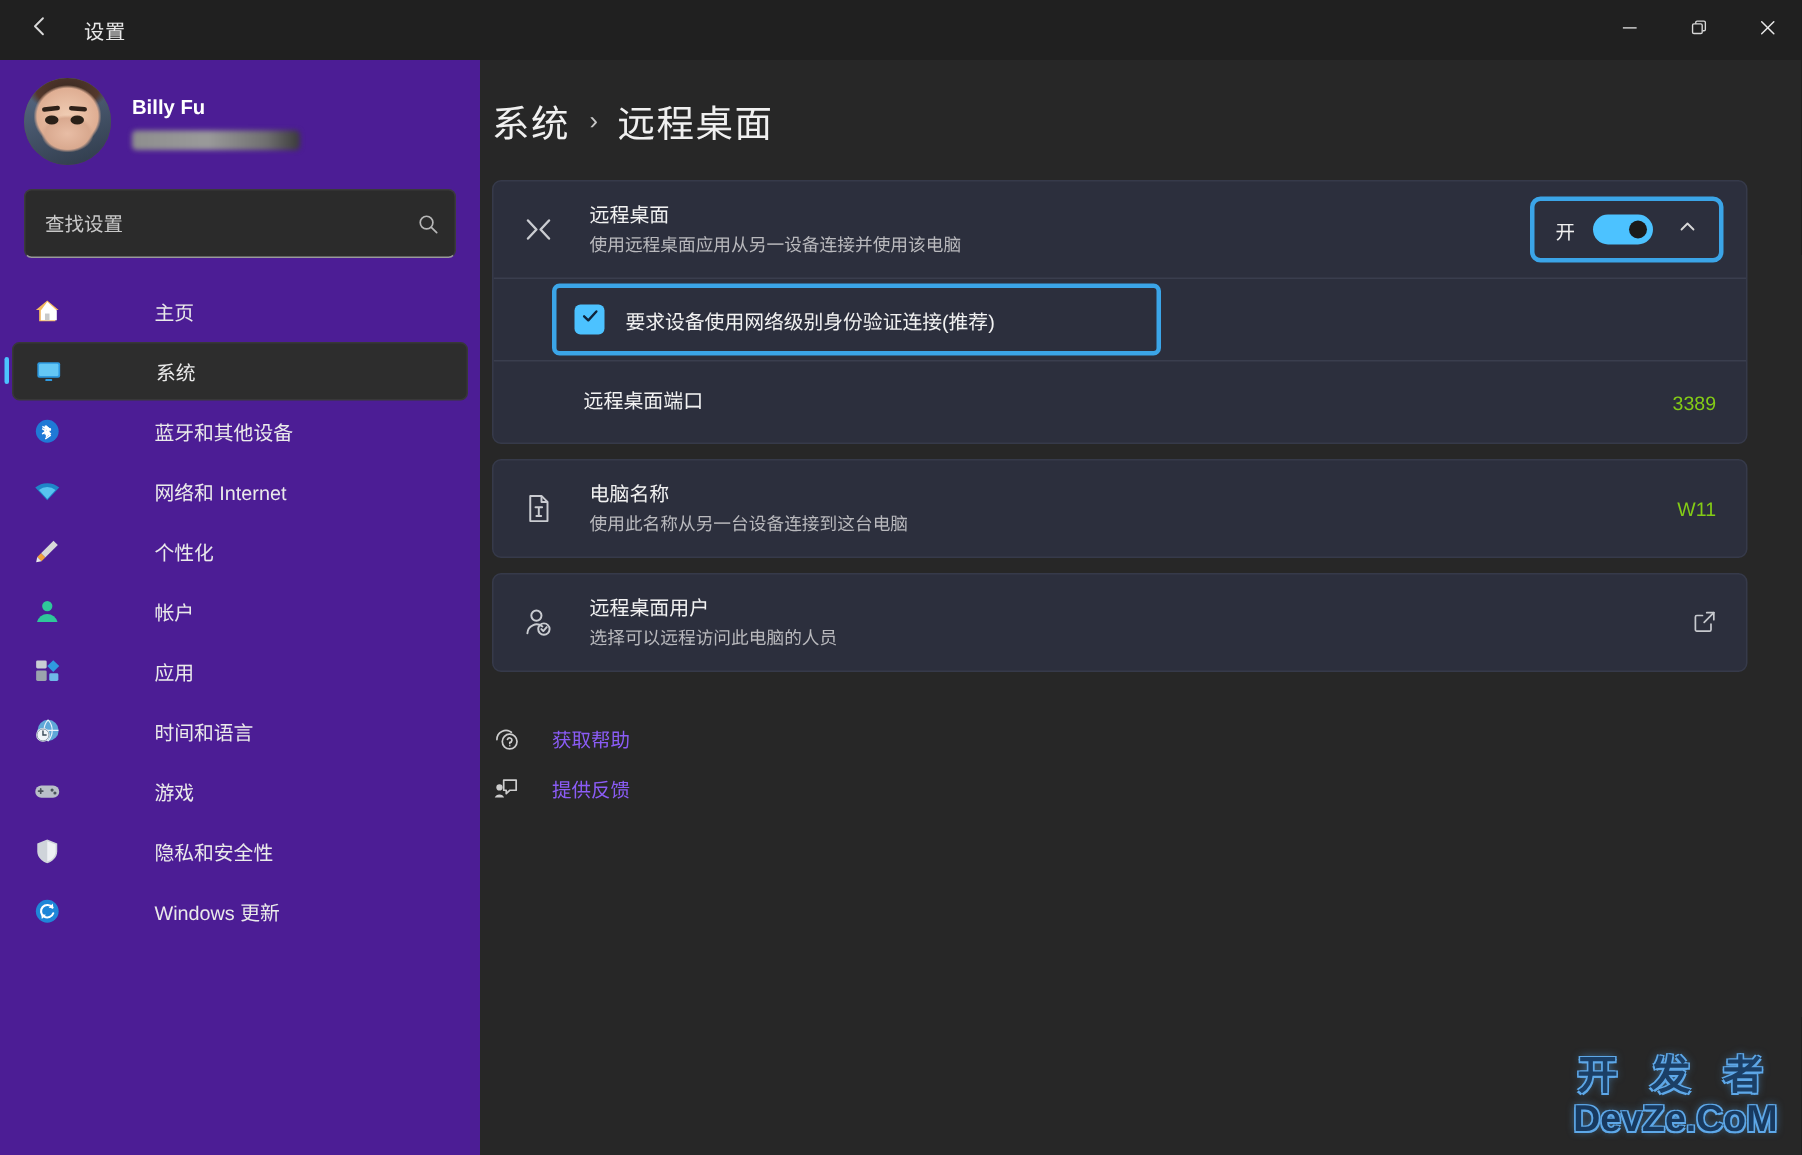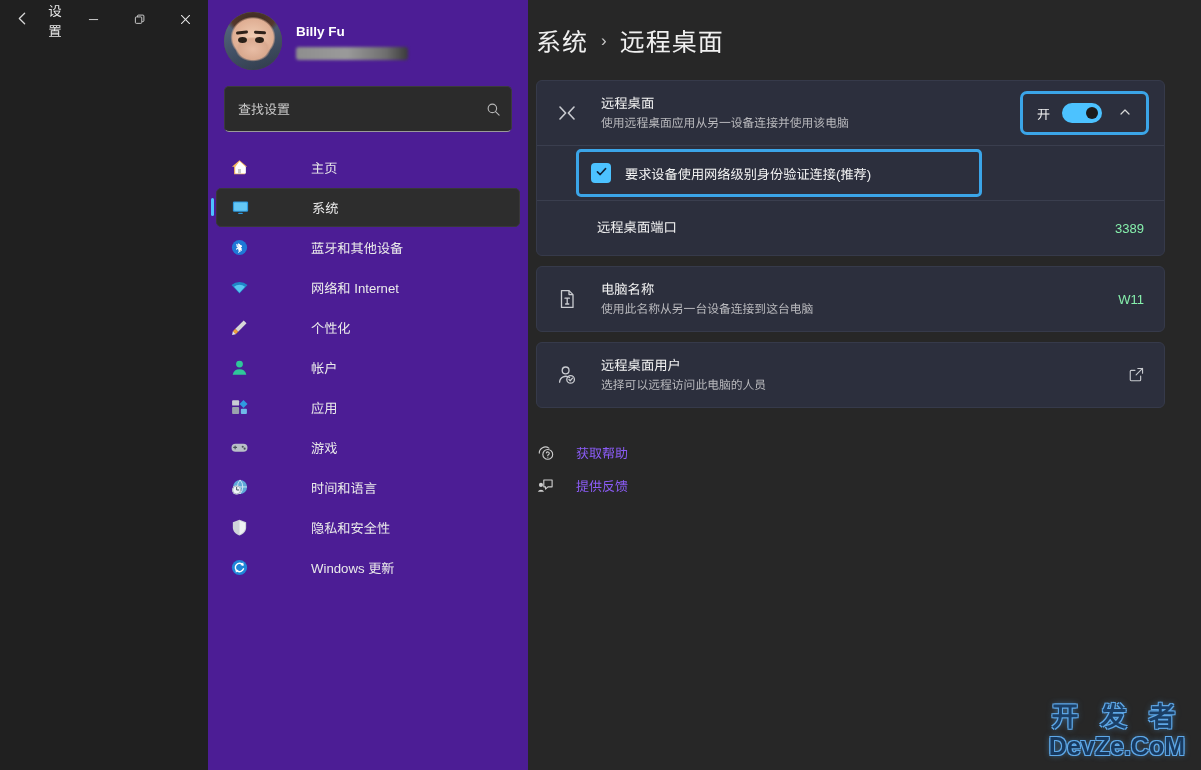--- a/index.html
+++ b/index.html
@@ -14,21 +14,21 @@
     -webkit-font-smoothing: antialiased;
   }
 
   
   .window {
     position: relative;
     width: 1201px;
     height: 770px;
     background: #202020;
     display: flex;
-    flex-direction: row;
+    flex-direction: column;
   }
 
   
   .titlebar {
     height: 40px;
     flex: 0 0 40px;
     display: flex;
     align-items: center;
     background: #202020;
     position: relative;
@@ -250,21 +250,21 @@
     line-height: 18px;
   }
   .row-sub {
     font-size: 11.8px;
     color: #b9b9bd;
     line-height: 16px;
     margin-top: 2px;
   }
   .row-value {
     font-size: 13px;
-    color: #86efac;
+    color: #84cc16;
     margin-left: auto;
     padding-right: 2px;
     white-space: nowrap;
   }
   .row-divider {
     height: 1px;
     background: #3a3e4e;
     margin: 0 0 0 0;
   }
 
@@ -550,40 +550,40 @@
               <path d="M14.2 2.2 L18.4 6.4 L14.2 10.6 L10 6.4 Z" fill="#2f9ae0"></path>
               <rect x="11.4" y="11.4" width="6.4" height="5.4" rx="1" fill="#6fb9e8"></rect>
             </svg>
           </span>
           <span class="nav-label">应用</span>
         </div>
 
         <div class="nav-item">
           <span class="nav-icon">
             <svg viewBox="0 0 20 20">
-              <rect x="1.6" y="6" width="16.8" height="8.6" rx="4.3" fill="#b9c0c8"></rect>
-              <path d="M5.4 8.4 V11.4 M3.9 9.9 H6.9" stroke="#4a525a" stroke-width="1.2" stroke-linecap="round"></path>
-              <circle cx="13.4" cy="9.2" r="1.1" fill="#4a525a"></circle>
-              <circle cx="15.4" cy="11.2" r="1.1" fill="#4a525a"></circle>
-            </svg>
-          </span>
-          <span class="nav-label">游戏</span>
-        </div>
-
-        <div class="nav-item">
-          <span class="nav-icon">
-            <svg viewBox="0 0 20 20">
               <circle cx="10.6" cy="9.4" r="7.4" fill="#5fa8d8"></circle>
               <path d="M3.4 9.4 h14.4 M10.6 2 a11 11 0 0 1 0 14.8 a11 11 0 0 1 0 -14.8" fill="none" stroke="#e8f2fa" stroke-width=".8"></path>
               <circle cx="7" cy="12.6" r="4.8" fill="#f0f4f8"></circle>
               <circle cx="7" cy="12.6" r="4.2" fill="none" stroke="#8a9aa8" stroke-width=".7"></circle>
               <path d="M7 9.8 V12.6 H9.2" fill="none" stroke="#3a4a58" stroke-width="1" stroke-linecap="round"></path>
             </svg>
           </span>
           <span class="nav-label">时间和语言</span>
+        </div>
+
+        <div class="nav-item">
+          <span class="nav-icon">
+            <svg viewBox="0 0 20 20">
+              <rect x="1.6" y="6" width="16.8" height="8.6" rx="4.3" fill="#b9c0c8"></rect>
+              <path d="M5.4 8.4 V11.4 M3.9 9.9 H6.9" stroke="#4a525a" stroke-width="1.2" stroke-linecap="round"></path>
+              <circle cx="13.4" cy="9.2" r="1.1" fill="#4a525a"></circle>
+              <circle cx="15.4" cy="11.2" r="1.1" fill="#4a525a"></circle>
+            </svg>
+          </span>
+          <span class="nav-label">游戏</span>
         </div>
 
 
         <div class="nav-item">
           <span class="nav-icon">
             <svg viewBox="0 0 20 20">
               <path d="M10 1.8 L17 4.6 V10 C17 14.2 13.8 17.2 10 18.4 C6.2 17.2 3 14.2 3 10 V4.6 Z" fill="#cfd4da"></path>
               <path d="M10 2.9 L15.9 5.3 V10 C15.9 13.5 13.3 16.1 10 17.2 Z" fill="#eef1f4"></path>
             </svg>
           </span>

